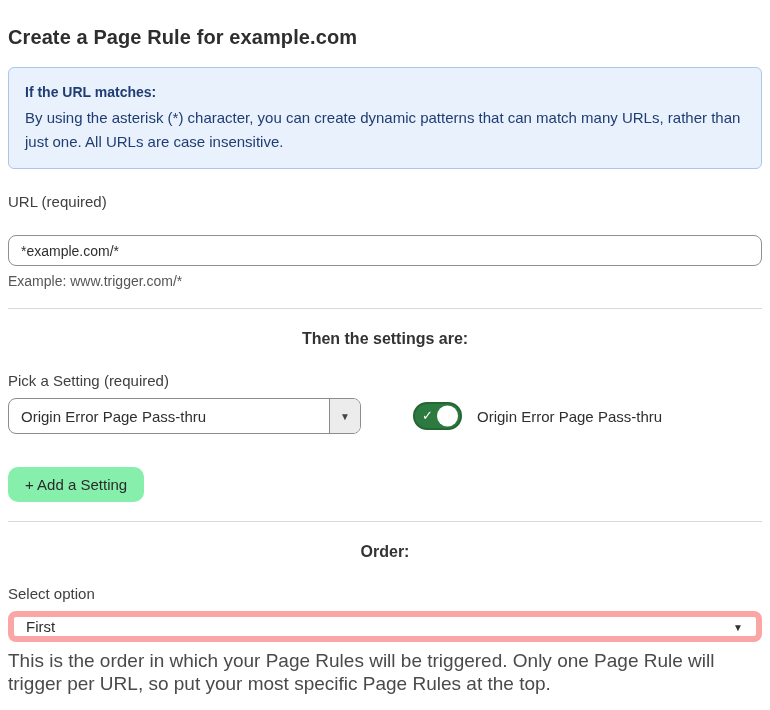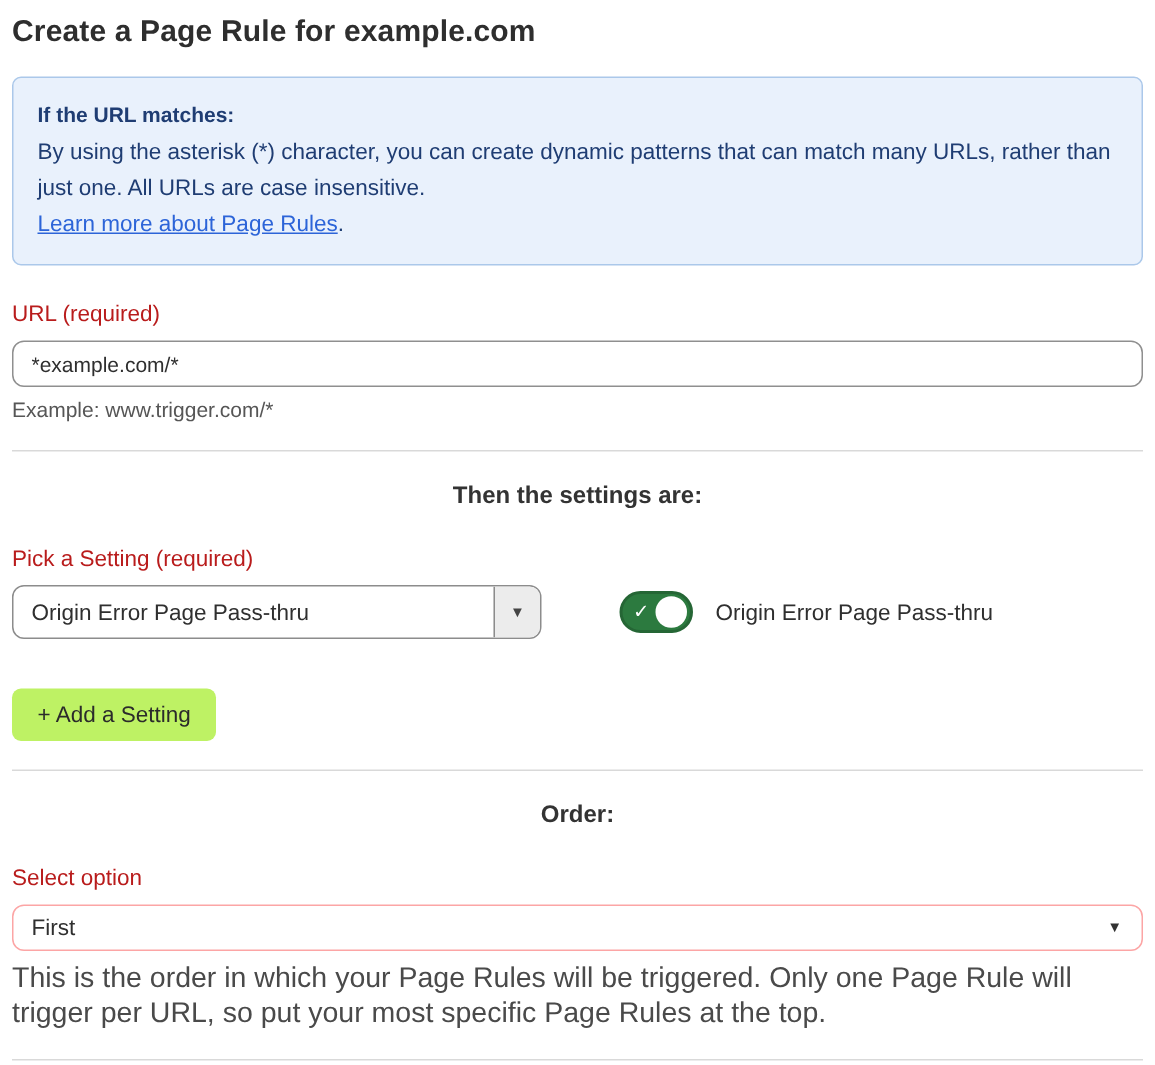--- a/index.html
+++ b/index.html
@@ -11,21 +11,21 @@
     color: #2f2f2f;
     padding: 8px 8px 0 8px;
     position: relative;
     overflow: hidden;
   }
   .page-title {
     font-size: 20px;
     font-weight: 700;
     color: #2e2e2e;
     letter-spacing: 0.1px;
-    margin-top: 2px;
+    margin-top: 18px;
   }
   .info-box {
     margin-top: 18px;
     background: #e9f1fc;
     border: 1px solid #abc8ea;
     border-radius: 6px;
     padding: 12px 16px 14px 16px;
     color: #1f3d73;
     font-size: 15px;
     line-height: 24px;
@@ -35,25 +35,25 @@
     font-size: 14px;
   }
   .info-box .info-body { margin-top: 2px; max-width: 720px; }
   .info-link {
     color: #2c64d8;
     text-decoration: underline;
     cursor: pointer;
   }
   .field-label {
     font-size: 15px;
-    color: #b91c1c;
+    color: #404040;
     margin-top: 24px;
   }
   .text-input {
-    margin-top: 9px;
+    margin-top: 25px;
     width: 100%;
     height: 31px;
     border: 1px solid #8f8f8f;
     border-radius: 8px;
     padding: 0 12px;
     font-family: "Liberation Sans", "DejaVu Sans", sans-serif;
     font-size: 14px;
     color: #2f2f2f;
     background: #ffffff;
     outline: none;
@@ -153,34 +153,35 @@
   }
   .btn {
     display: inline-block;
     border: none;
     border-radius: 6px;
     font-family: "Liberation Sans", "DejaVu Sans", sans-serif;
     font-size: 15px;
     cursor: pointer;
   }
   .btn-gray {
-    background: #bef264;
+    background: #86efac;
     color: #2b2b2b;
     padding: 9px 17px;
+    border-radius: 10px;
   }
   .add-setting-btn {
     margin-top: 33px;
     padding: 9px 17px;
   }
   .select-box {
     margin-top: 9px;
     position: relative;
     width: 100%;
     height: 31px;
-    border: 1px solid #fca5a5;
+    border: 6px solid #fca5a5;
     border-radius: 8px;
     background: #ffffff;
     display: flex;
     align-items: center;
     padding: 0 30px 0 12px;
     font-size: 15px;
     color: #2f2f2f;
     cursor: pointer;
   }
   .select-caret {
@@ -202,21 +203,20 @@
 </head>
 <body>
 
 
 
 <h1 class="page-title">Create a Page Rule for example.com</h1>
 
 <div class="info-box">
   <div class="info-heading">If the URL matches:</div>
   <div class="info-body"><span>By using the asterisk (*) character, you can create dynamic patterns that can match many URLs, rather than just one. All URLs are case insensitive.</span></div>
-  <div><a class="info-link">Learn more about Page Rules</a><span>.</span></div>
 </div>
 
 <div class="field-label">URL (required)</div>
 <input class="text-input" type="text" value="*example.com/*" style="">
 <div class="helper-text">Example: www.trigger.com/*</div>
 
 <hr class="divider">
 
 <div class="section-heading">Then the settings are:</div>
 <div class="field-label">Pick a Setting (required)</div>

